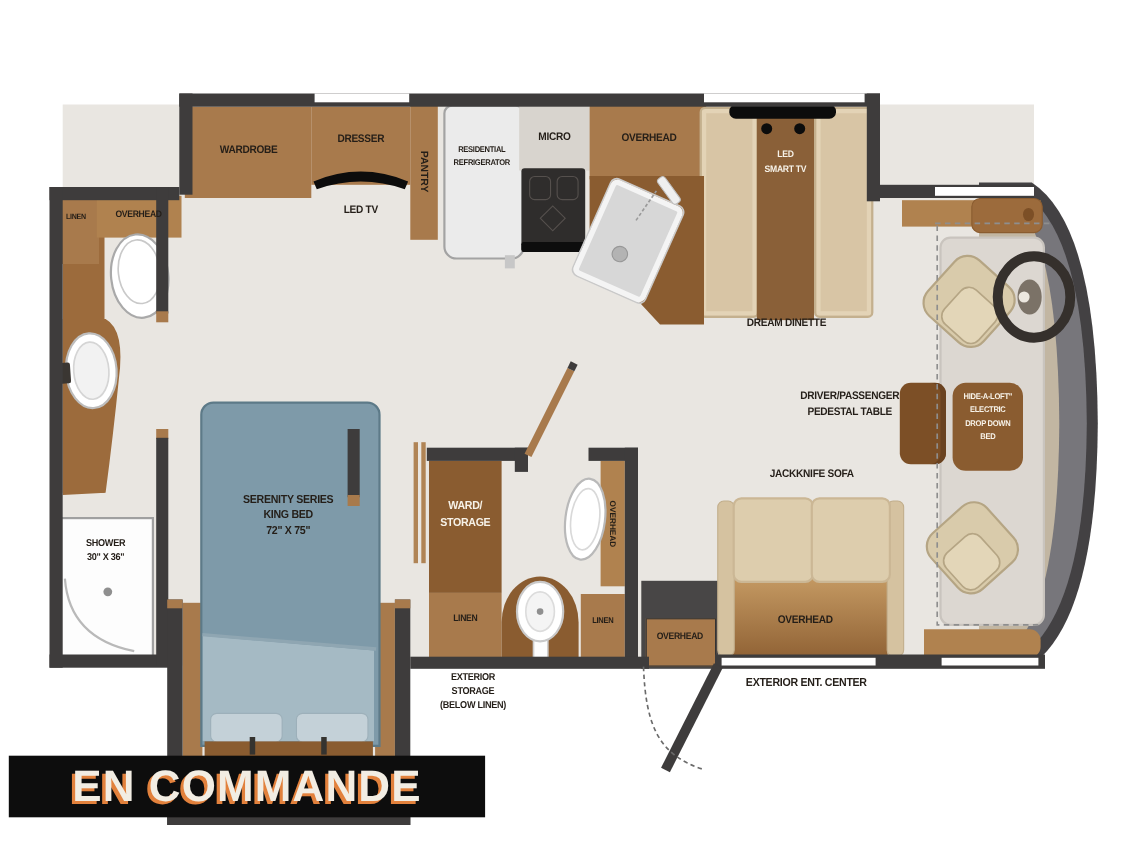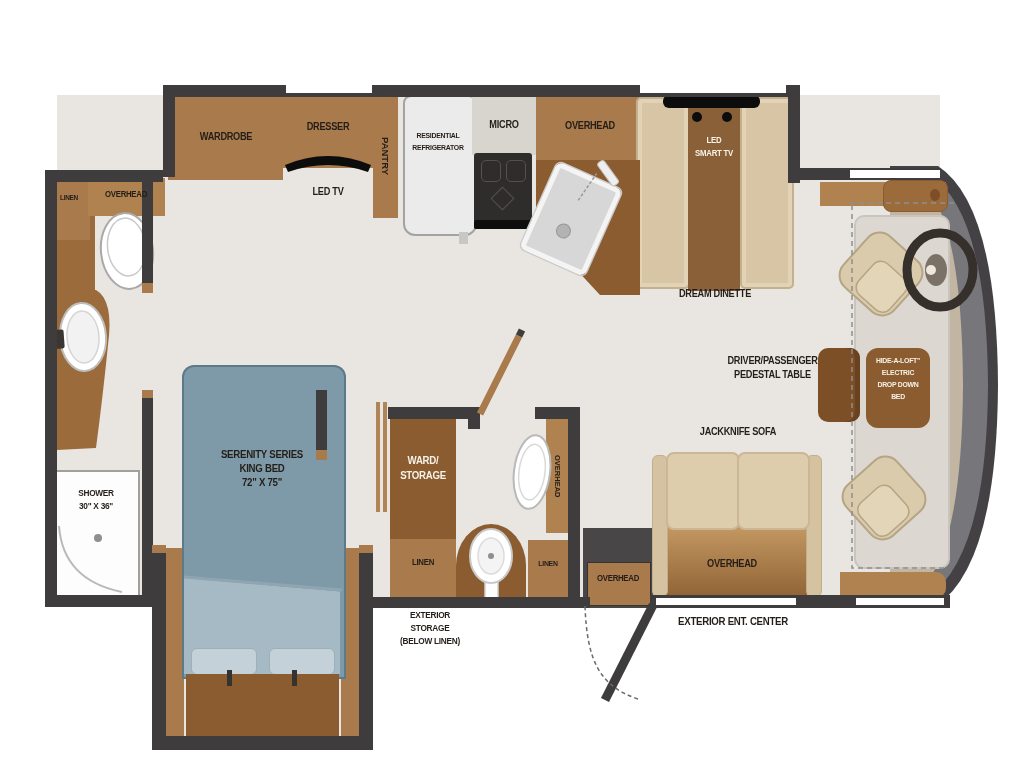--- a/index.html
+++ b/index.html
@@ -232,14 +232,17 @@
   <div class="lbl" style="left:680px;top:558px;width:104px;font-size:10px;">OVERHEAD</div>
   <div class="lbl" style="left:664px;top:426px;width:148px;font-size:10px;">JACKKNIFE SOFA</div>
   <div class="lbl" style="left:650px;top:616px;width:166px;font-size:10.5px;">EXTERIOR ENT. CENTER</div>
   <div class="lbl" style="left:700px;top:355px;width:145px;font-size:10px;">DRIVER/PASSENGER</div>
   <div class="lbl" style="left:700px;top:369px;width:145px;font-size:10px;">PEDESTAL TABLE</div>
   <div class="lbl lblw" style="left:868px;top:357px;width:60px;font-size:7.5px;">HIDE-A-LOFT"</div>
   <div class="lbl lblw" style="left:868px;top:369px;width:60px;font-size:7.5px;">ELECTRIC</div>
   <div class="lbl lblw" style="left:868px;top:381px;width:60px;font-size:7.5px;">DROP DOWN</div>
   <div class="lbl lblw" style="left:868px;top:393px;width:60px;font-size:7.5px;">BED</div>
 
+  <div id="banner">
+    <span>EN COMMANDE</span>
+  </div>
 
 </div>
 
 </body></html>

